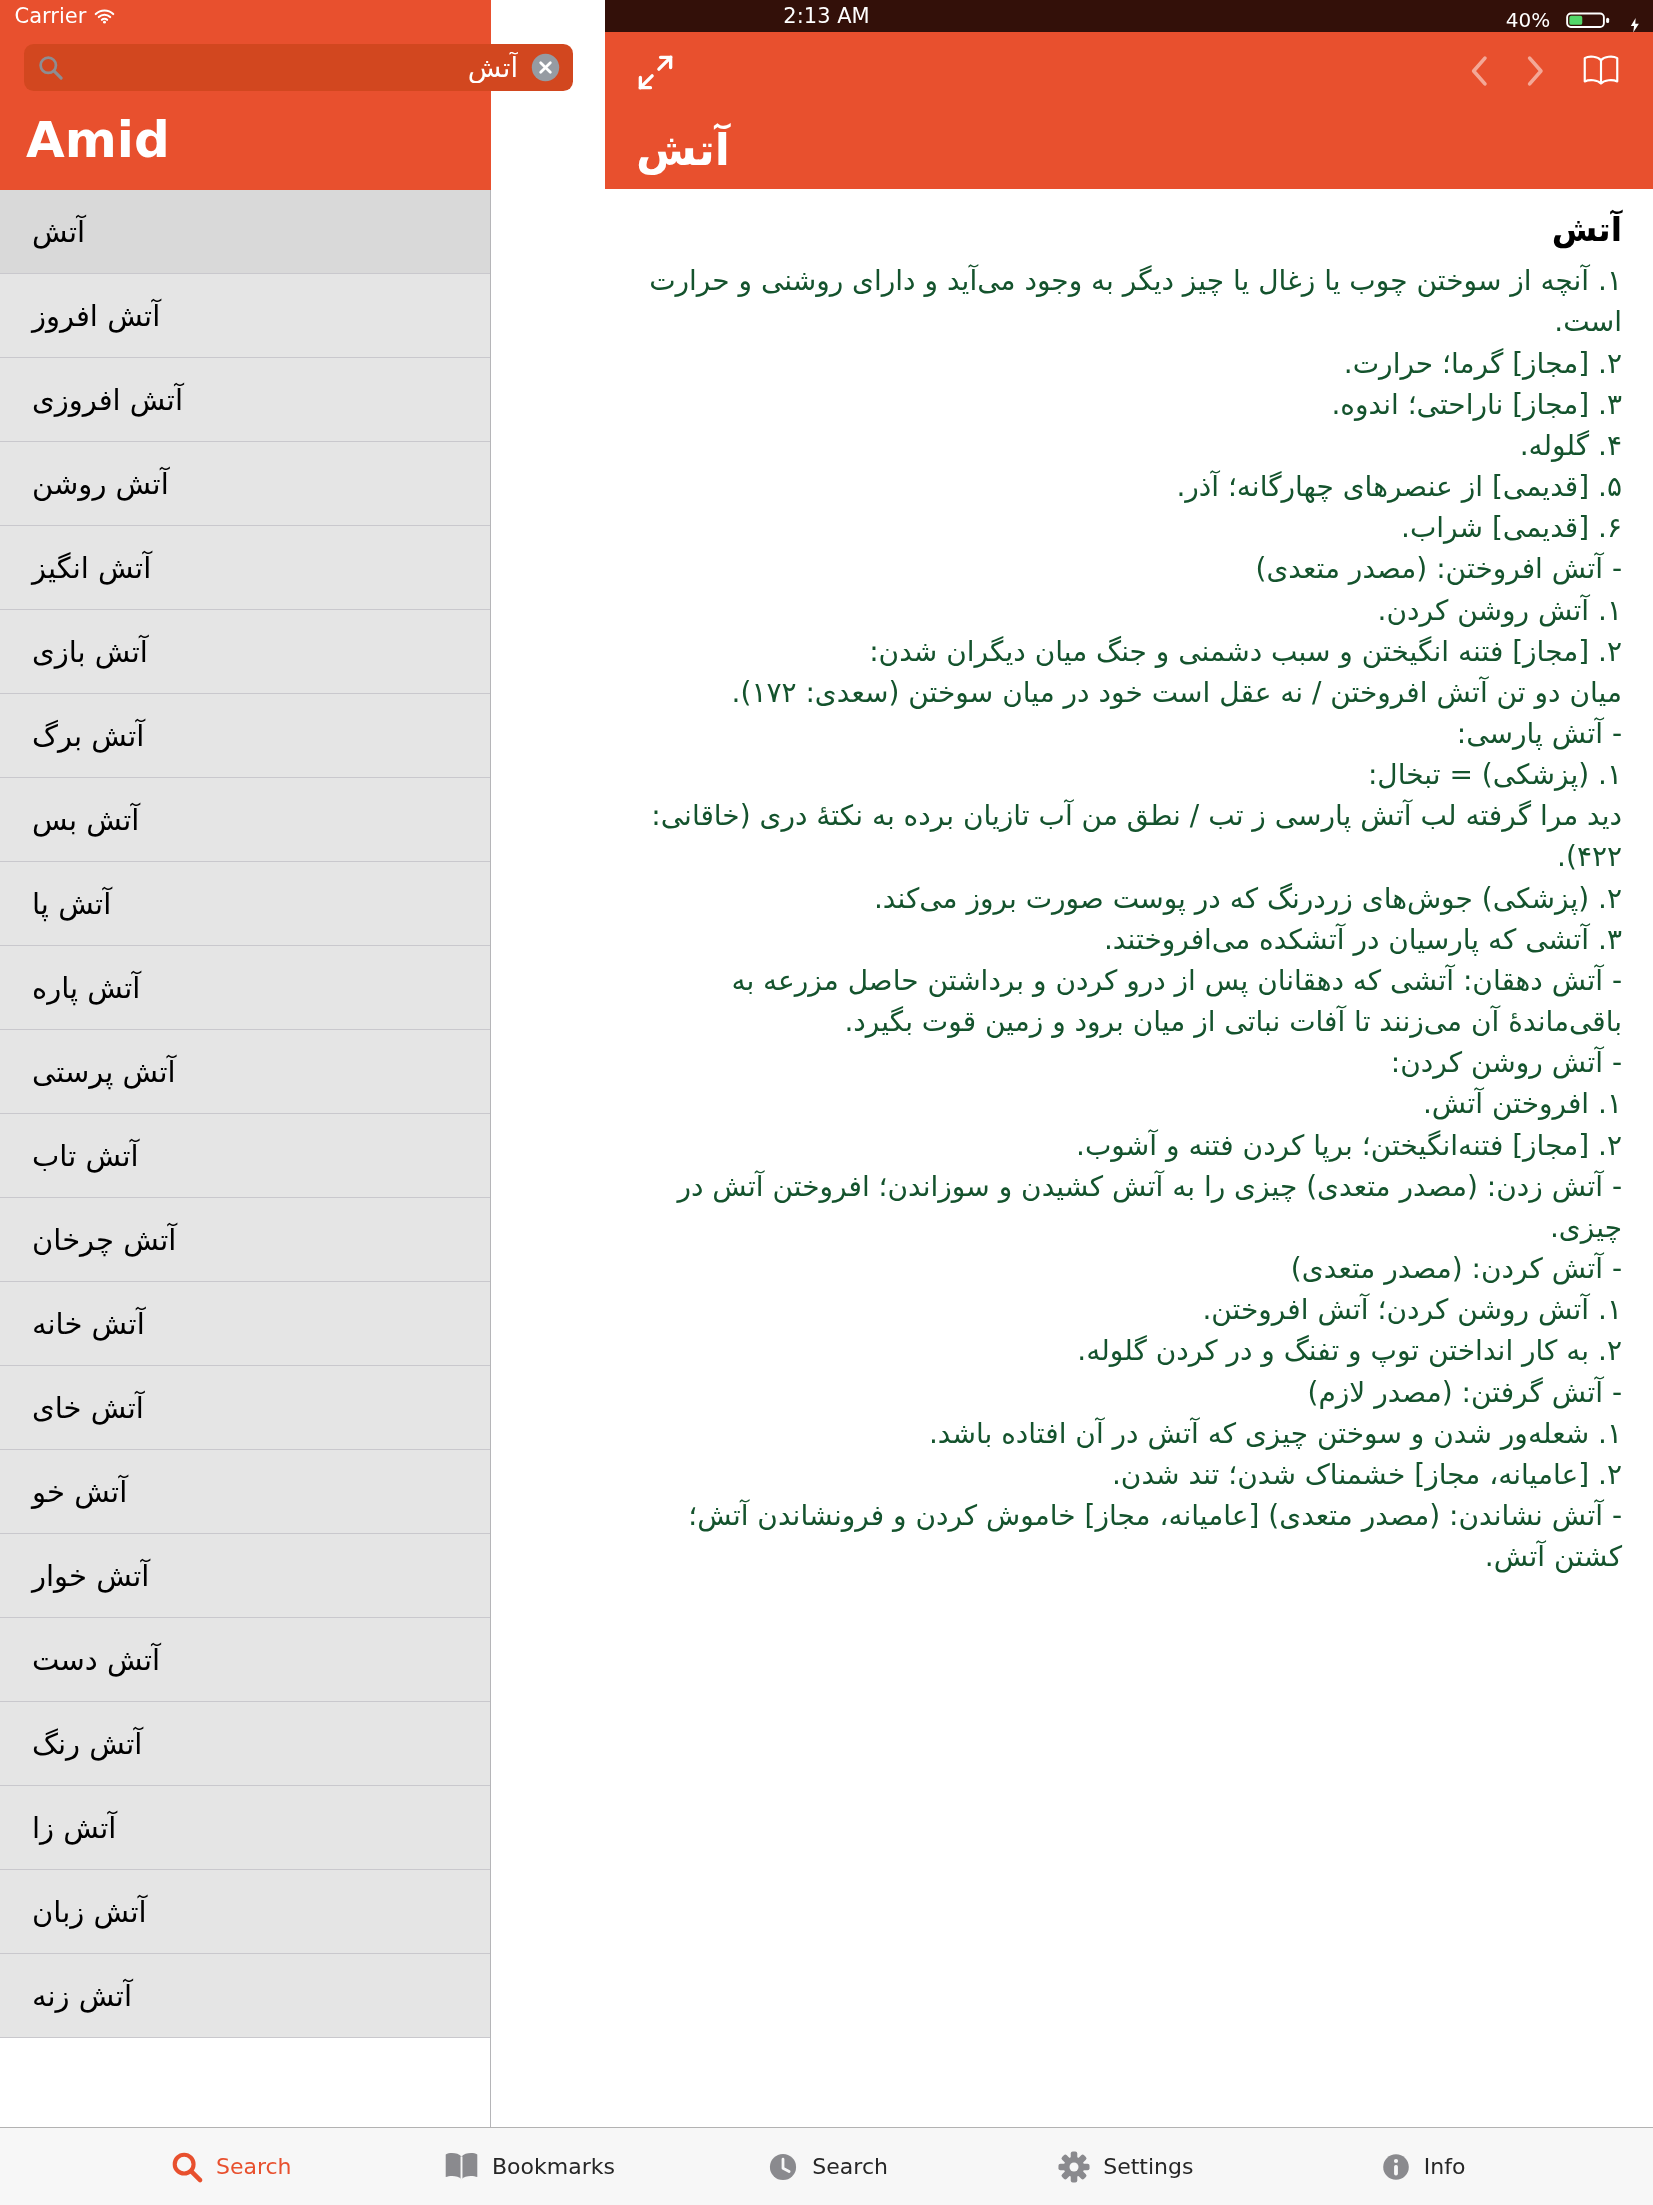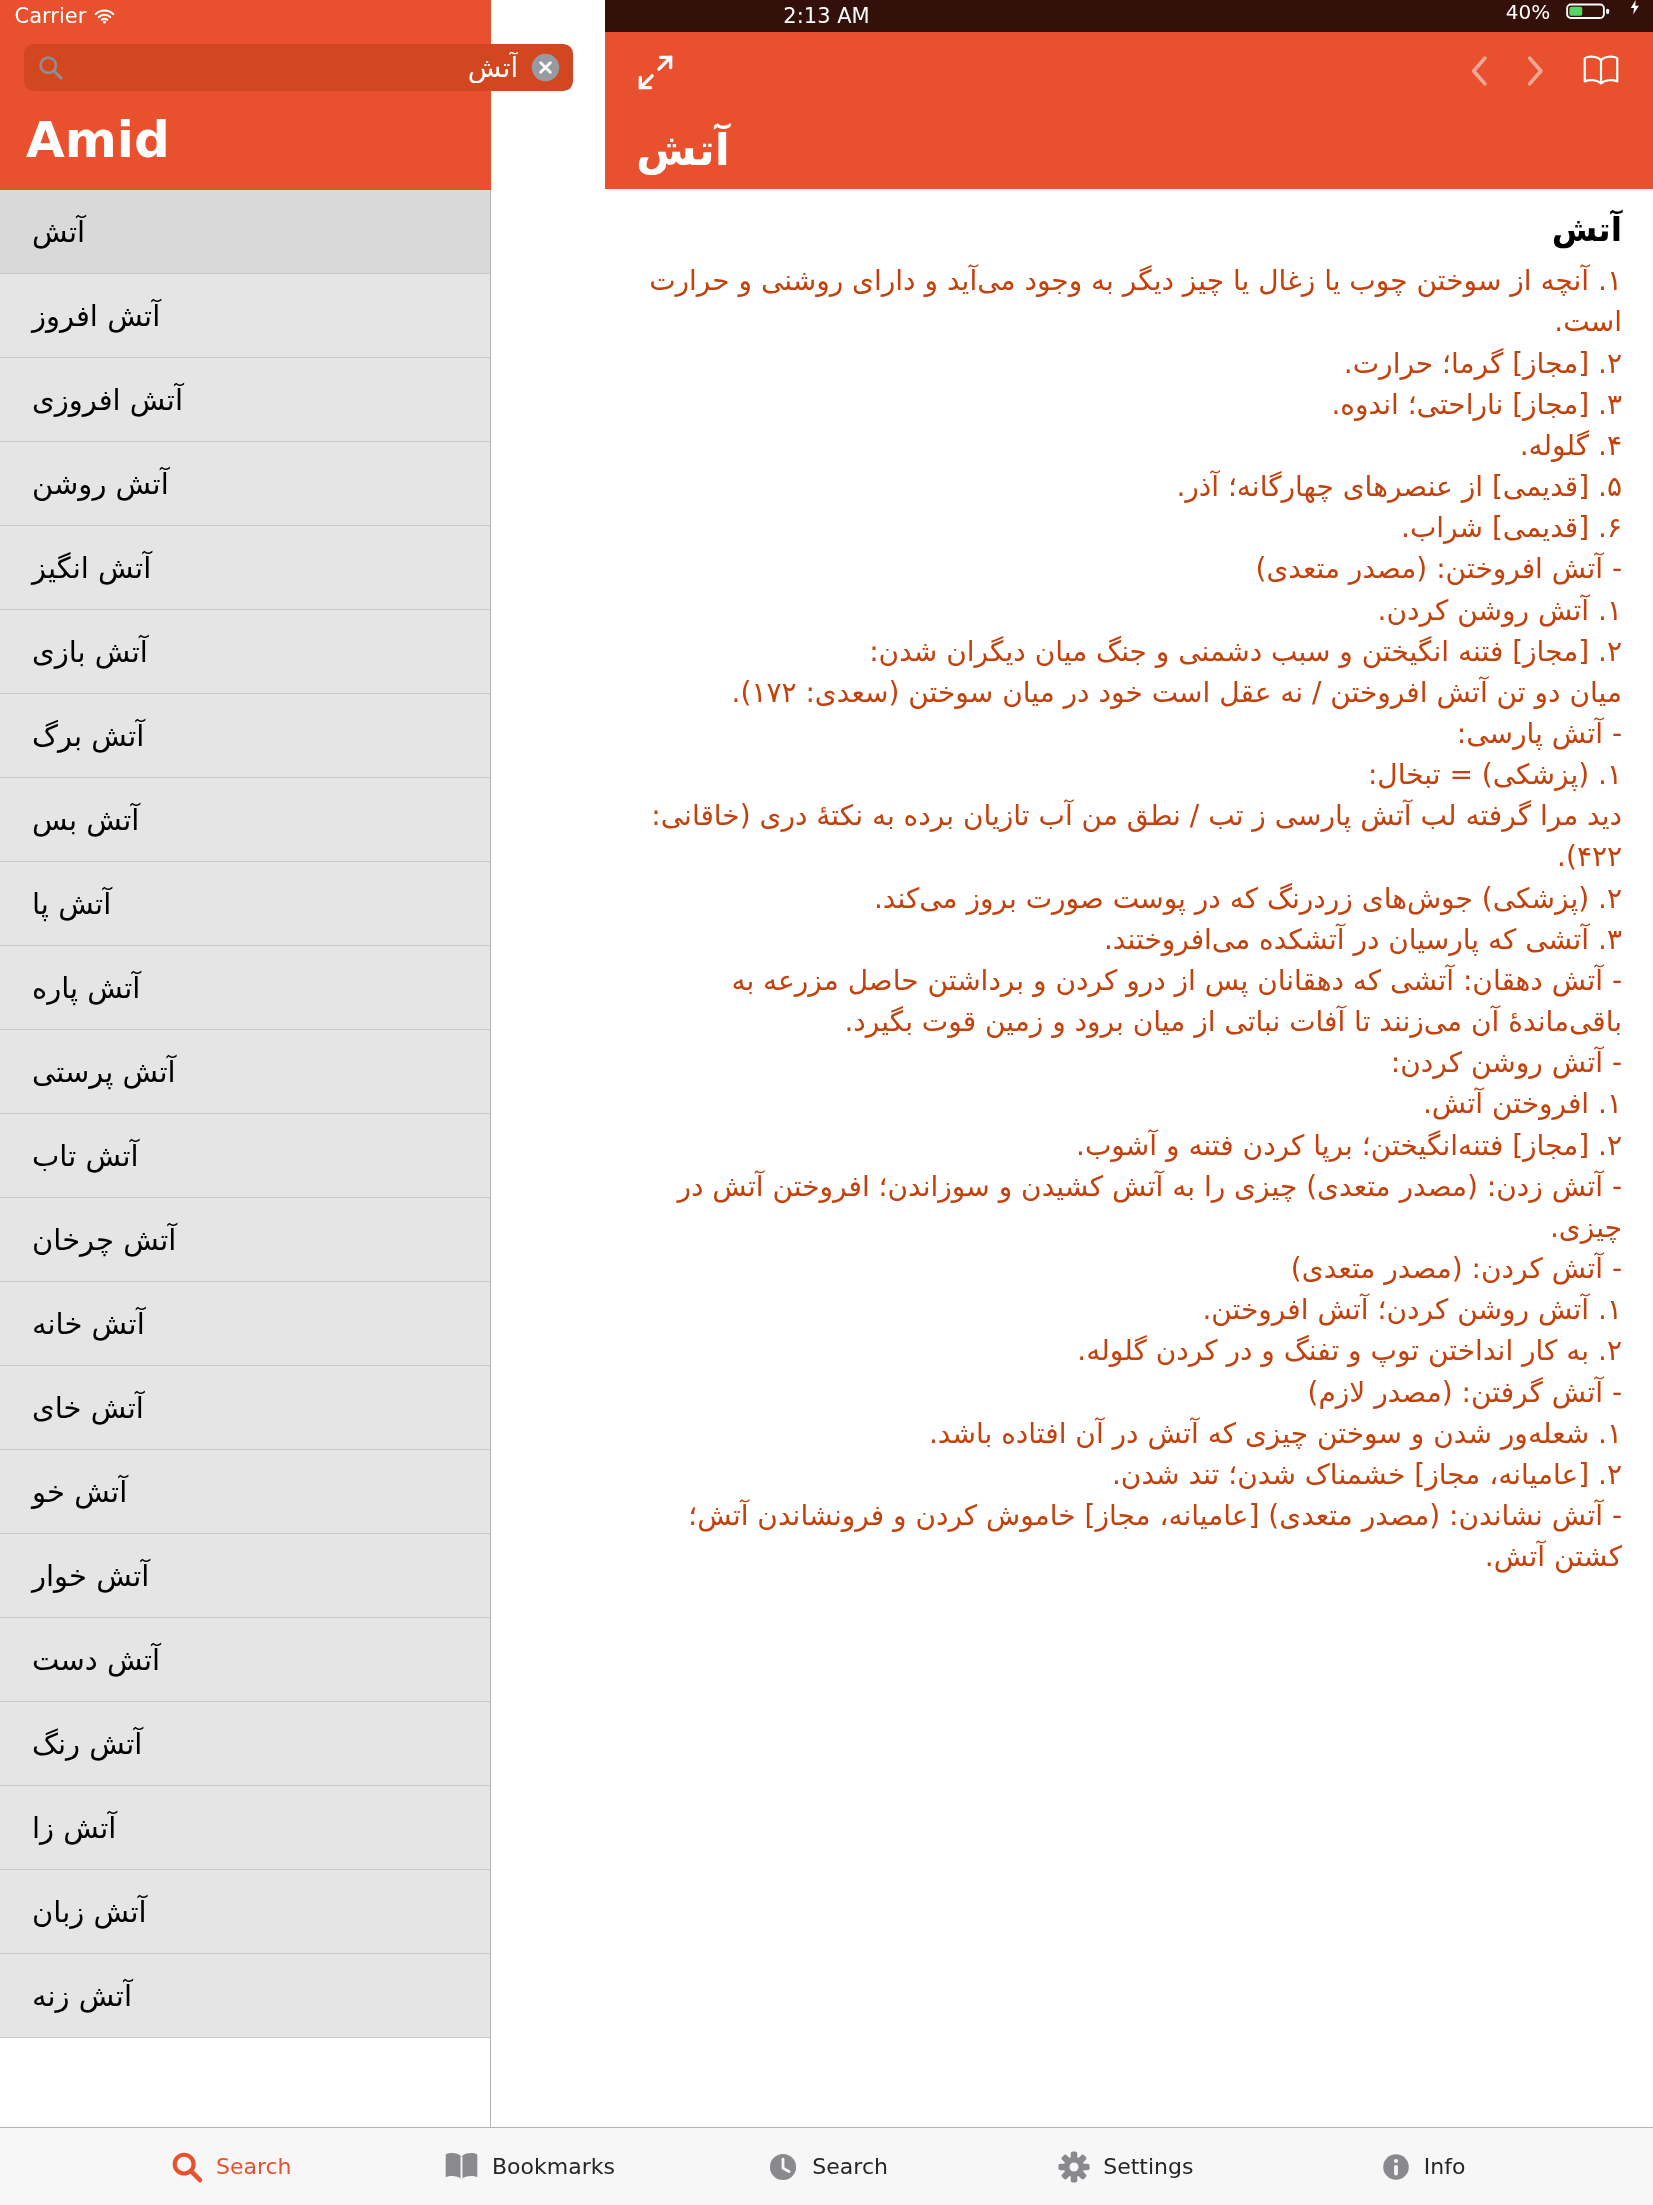--- a/index.html
+++ b/index.html
@@ -35,33 +35,33 @@
   .detail{position:absolute;left:605px;right:0;top:0;bottom:78px;background:#fff;display:flex;flex-direction:column}
   .dt-status{height:32px;background:var(--status-dark)}
   .dt-nav{height:157px;background:var(--accent);position:relative;flex:0 0 auto}
   .expand-btn{position:absolute;left:29px;top:19.4px;width:42px;height:42px;display:flex;align-items:center;justify-content:center}
   .dt-title{position:absolute;left:31px;bottom:14.5px;color:#fff;font-size:44px;font-weight:700}
   .nav-right{position:absolute;right:32px;top:21px;display:flex;align-items:center;gap:34px}
   .navbtn{display:flex;align-items:center;justify-content:center}
   .chev{opacity:.5}
   .dt-content{flex:1;overflow:hidden;direction:rtl;padding:21px 31px 0 31px}
   .entry-title{font-size:33px;font-weight:700;color:#000;margin-bottom:11.3px;text-align:right}
-  .entry-body{font-size:28px;line-height:1.47;color:#c2410c;white-space:pre-line;text-align:right}
+  .entry-body{font-size:28px;line-height:1.47;color:#14532d;white-space:pre-line;text-align:right}
 
   
   .tabbar{position:absolute;left:0;right:0;bottom:0;height:78px;background:#f7f7f7;border-top:1.6px solid #b2b2b2;display:flex;padding:0 81px}
   .tab{flex:1;display:flex;align-items:center;justify-content:center;gap:11.3px}
   .ticon{color:var(--tab-inactive);display:flex;align-items:center}
   .tlabel{color:#262626;font-size:22px}
   .tab.active .ticon{color:var(--accent)}
   .tab.active .tlabel{color:var(--accent)}
 
   
   .status-time{position:absolute;top:0;left:0;width:100%;height:32px;display:flex;align-items:center;justify-content:center;color:#fff;font-size:21px;pointer-events:none}
-  .status-right{position:absolute;top:0;right:0;height:32px;display:flex;align-items:flex-start;gap:16px;padding-right:13px;color:#fff;font-size:20px}
+  .status-right{position:absolute;top:0;right:0;height:32px;display:flex;align-items:flex-end;gap:16px;padding-right:13px;color:#fff;font-size:20px}
 </style>
 </head>
 <body>
 
 <div class="app">
 
   <div class="sidebar">
     <div class="sb-header">
       <div class="sb-status">
         <span>Carrier</span>

